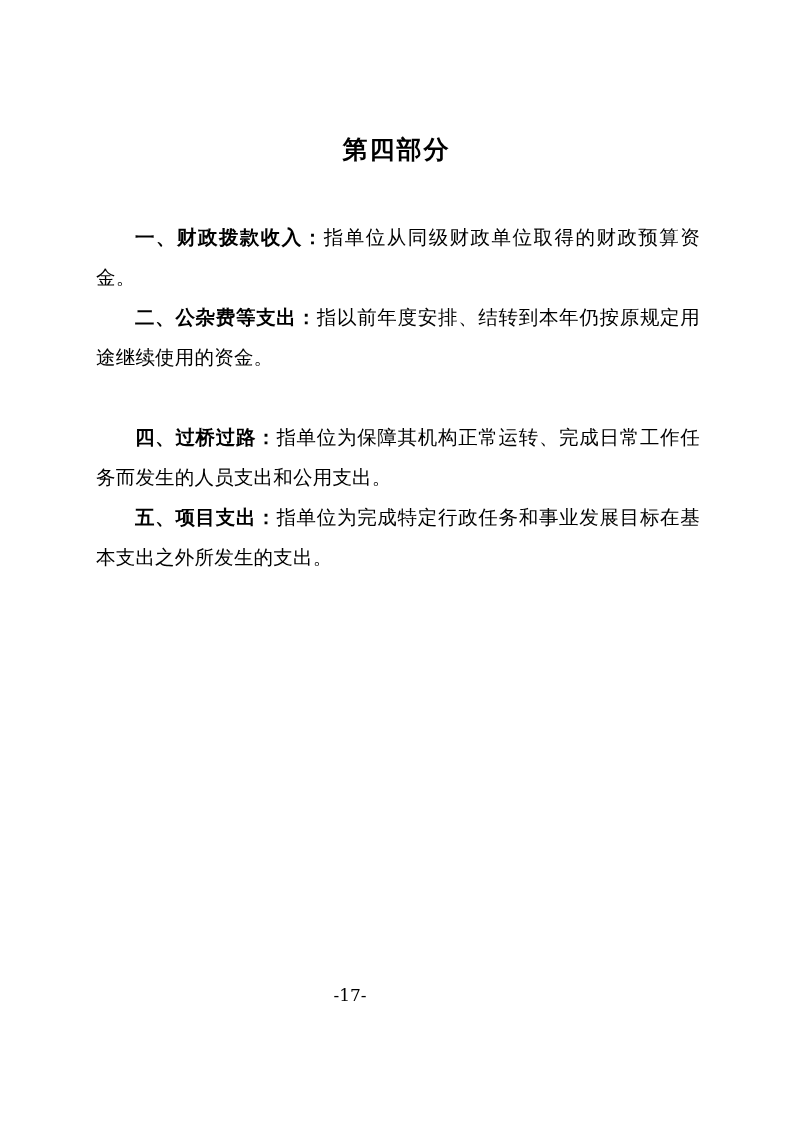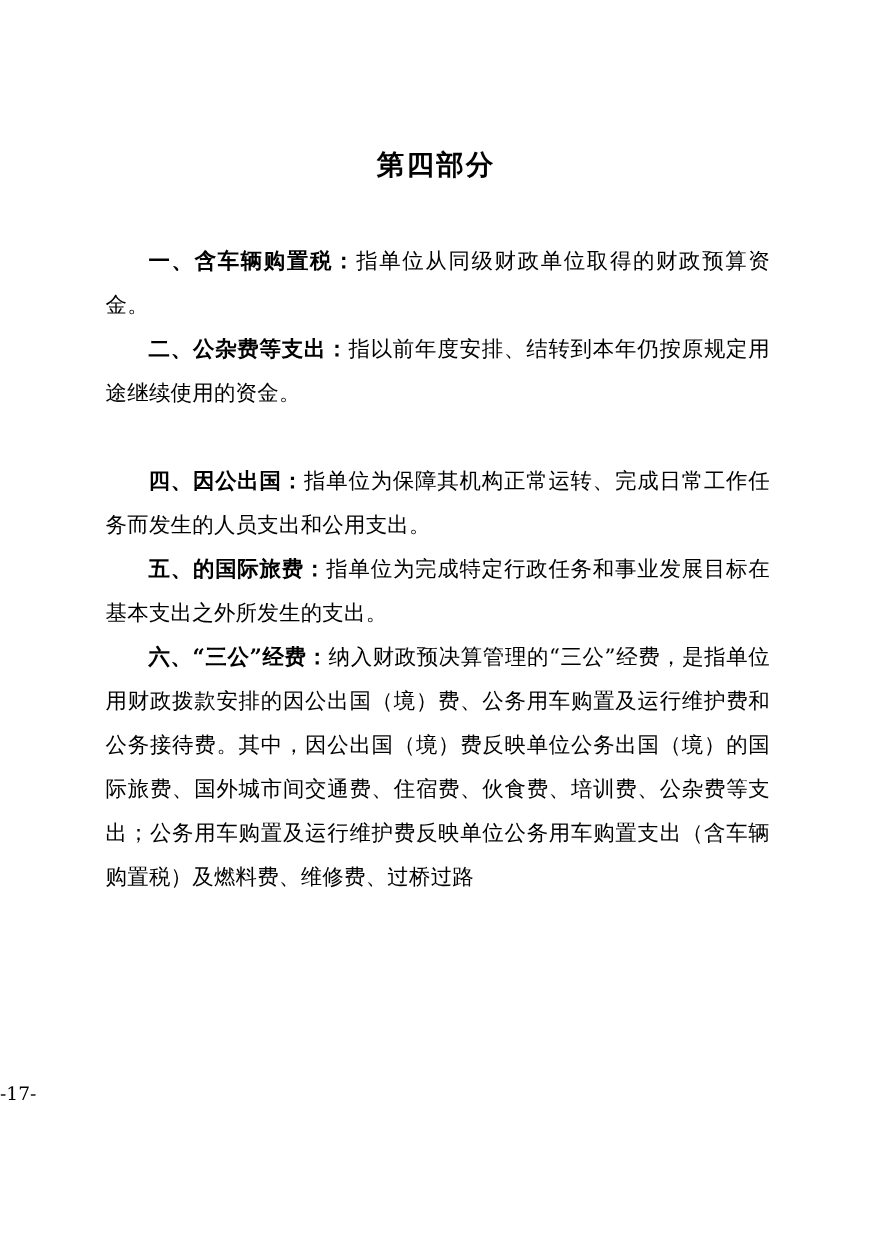--- a/index.html
+++ b/index.html
@@ -55,42 +55,41 @@
     margin-top: 40px;
   }
   .lead {
     font-weight: bold;
   }
   .page-number {
     position: absolute;
     left: 0;
     top: 985px;
     width: 700px;
-    text-align: left;
+    text-align: center;
     font-size: 17px;
     font-family: "DejaVu Serif", "Liberation Serif", serif;
   }
 </style>
 </head>
 <body>
 
 <div class="page">
 
   <div class="doc-title">第四部分</div>
 
   <div class="body-block">
 
-    <p class="para"><span class="lead">一、含车辆购置税：</span><span>指单位从同级财政单位取得的财政预算资金。</span></p>
+    <p class="para"><span class="lead">一、财政拨款收入：</span><span>指单位从同级财政单位取得的财政预算资金。</span></p>
 
     <p class="para"><span class="lead">二、公杂费等支出：</span><span>指以前年度安排、结转到本年仍按原规定用途继续使用的资金。</span></p>
 
 
-    <p class="para gap-before"><span class="lead">四、因公出国：</span><span>指单位为保障其机构正常运转、完成日常工作任务而发生的人员支出和公用支出。</span></p>
+    <p class="para gap-before"><span class="lead">四、过桥过路：</span><span>指单位为保障其机构正常运转、完成日常工作任务而发生的人员支出和公用支出。</span></p>
 
-    <p class="para"><span class="lead">五、的国际旅费：</span><span>指单位为完成特定行政任务和事业发展目标在基本支出之外所发生的支出。</span></p>
+    <p class="para"><span class="lead">五、项目支出：</span><span>指单位为完成特定行政任务和事业发展目标在基本支出之外所发生的支出。</span></p>
 
-    <p class="para"><span class="lead">六、“三公”经费：</span><span>纳入财政预决算管理的“三公”经费，是指单位用财政拨款安排的因公出国（境）费、公务用车购置及运行维护费和公务接待费。其中，因公出国（境）费反映单位公务出国（境）的国际旅费、国外城市间交通费、住宿费、伙食费、培训费、公杂费等支出；公务用车购置及运行维护费反映单位公务用车购置支出（含车辆购置税）及燃料费、维修费、过桥过路</span></p>
 
   </div>
 
   <div class="page-number">-17-</div>
 
 </div>
 
 </body></html>

